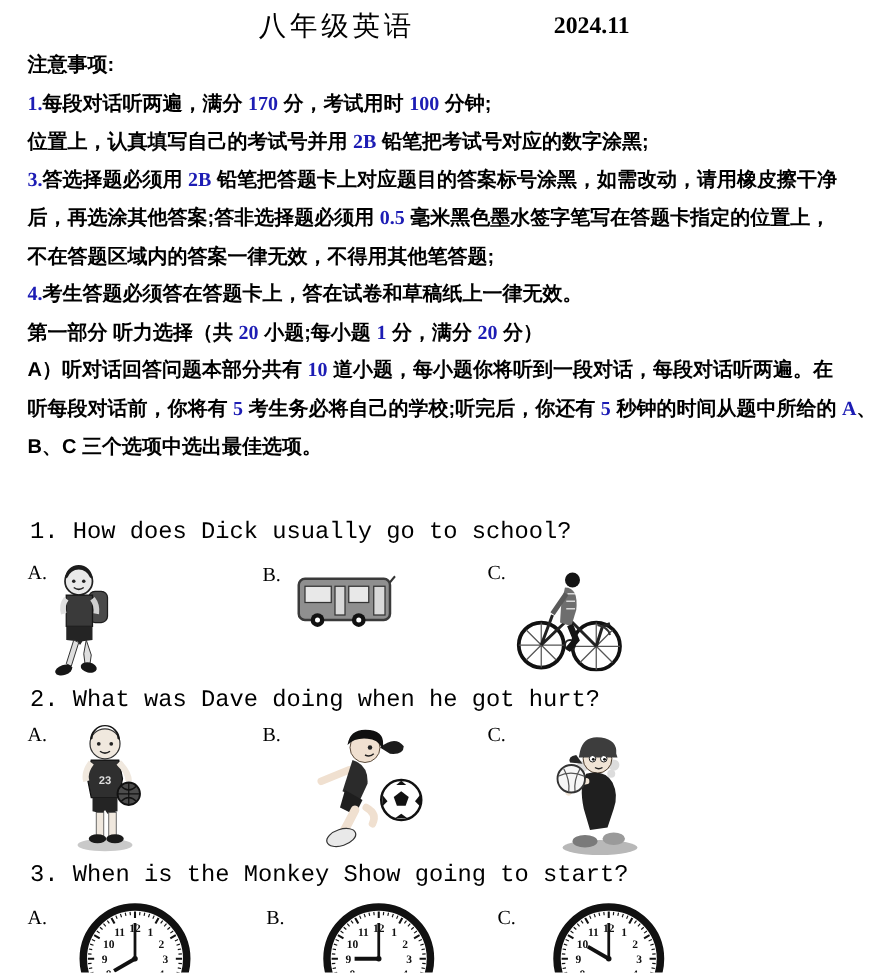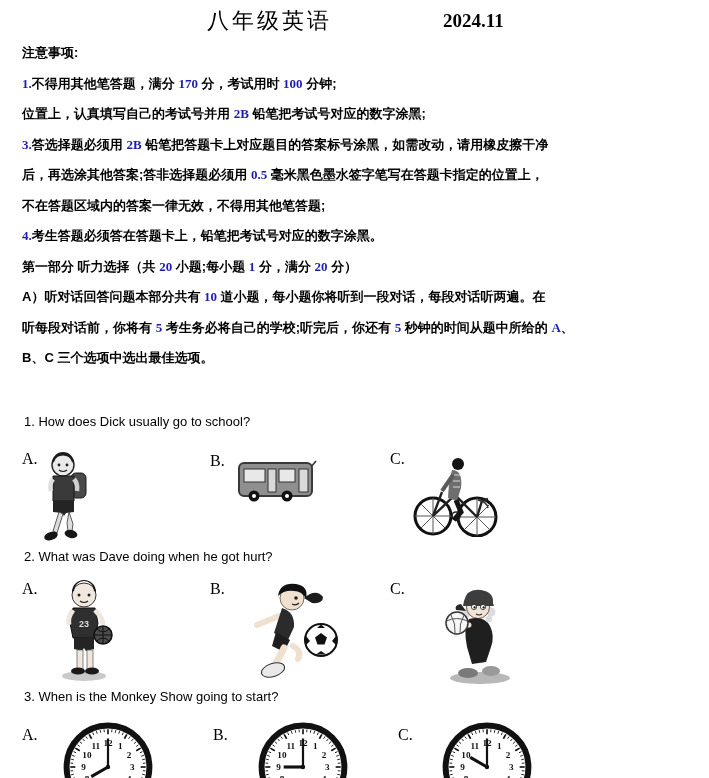--- a/index.html
+++ b/index.html
@@ -12,27 +12,27 @@
     position:absolute;left:207px;top:6px;
     font-size:22px;font-weight:normal;letter-spacing:3px;
   }
   .date{
     position:absolute;left:443px;top:10px;
     font-size:19px;font-weight:bold;
     font-family:"Liberation Serif",serif;
   }
   .intro{
     position:absolute;left:22px;top:38px;width:676px;
-    font-size:13px;font-weight:bold;
+    font-size:16px;font-weight:bold;
   }
   .intro .line{height:30.5px;line-height:30.5px;white-space:nowrap;}
   .num{color:#1c1cb4;font-family:"Liberation Serif",serif;}
   .qtext{
-    position:absolute;font-family:Liberation Sans, sans-serif;
-    font-size:13px;white-space:nowrap;
+    position:absolute;font-family:Liberation Mono, monospace;
+    font-size:19px;white-space:nowrap;
   }
   #q1-text{left:24px;top:414px;}
   #q2-text{left:24px;top:549px;}
   #q3-text{left:24px;top:689px;}
   .opt-label{
     position:absolute;font-family:"Liberation Serif",serif;font-size:16px;
   }
   .img{position:absolute;}
   
   #q1-la{left:22px;top:450px;} #q1-lb{left:210px;top:452px;} #q1-lc{left:390px;top:450px;}
@@ -50,26 +50,26 @@
   #clock-a{left:62px;} #clock-b{left:257px;} #clock-c{left:441px;}
 </style>
 </head>
 <body>
 
 <div class="title">八年级英语</div>
 <div class="date">2024.11</div>
 
 <div class="intro">
   <div class="line"><span>注意事项:</span></div>
-  <div class="line"><span class="num">1.</span><span>不得用其他笔答题，满分 </span><span class="num">170</span><span> 分，考试用时 </span><span class="num">100</span><span> 分钟;</span></div>
+  <div class="line"><span class="num">1.</span><span>每段对话听两遍，满分 </span><span class="num">170</span><span> 分，考试用时 </span><span class="num">100</span><span> 分钟;</span></div>
   <div class="line"><span>位置上，认真填写自己的考试号并用 </span><span class="num">2B</span><span> 铅笔把考试号对应的数字涂黑;</span></div>
   <div class="line"><span class="num">3.</span><span>答选择题必须用 </span><span class="num">2B</span><span> 铅笔把答题卡上对应题目的答案标号涂黑，如需改动，请用橡皮擦干净</span></div>
   <div class="line"><span>后，再选涂其他答案;答非选择题必须用 </span><span class="num">0.5</span><span> 毫米黑色墨水签字笔写在答题卡指定的位置上，</span></div>
   <div class="line"><span>不在答题区域内的答案一律无效，不得用其他笔答题;</span></div>
-  <div class="line"><span class="num">4.</span><span>考生答题必须答在答题卡上，铅笔把考试号对应的数字涂黑。</span></div>
+  <div class="line"><span class="num">4.</span><span>考生答题必须答在答题卡上，答在试卷和草稿纸上一律无效。</span></div>
   <div class="line"><span>第一部分  听力选择（共 </span><span class="num">20</span><span> 小题;每小题 </span><span class="num">1</span><span> 分，满分 </span><span class="num">20</span><span> 分）</span></div>
   <div class="line"><span>A）听对话回答问题本部分共有 </span><span class="num">10</span><span> 道小题，每小题你将听到一段对话，每段对话听两遍。在</span></div>
   <div class="line"><span>听每段对话前，你将有 </span><span class="num">5</span><span> 考生务必将自己的学校;听完后，你还有 </span><span class="num">5</span><span> 秒钟的时间从题中所给的 </span><span class="num">A</span><span>、</span></div>
   <div class="line"><span>B、C 三个选项中选出最佳选项。</span></div>
 </div>
 
 <div class="qtext" id="q1-text">1. How does Dick usually go to school?</div>
 <div class="opt-label" id="q1-la">A.</div>
 <div class="opt-label" id="q1-lb">B.</div>
 <div class="opt-label" id="q1-lc">C.</div>

